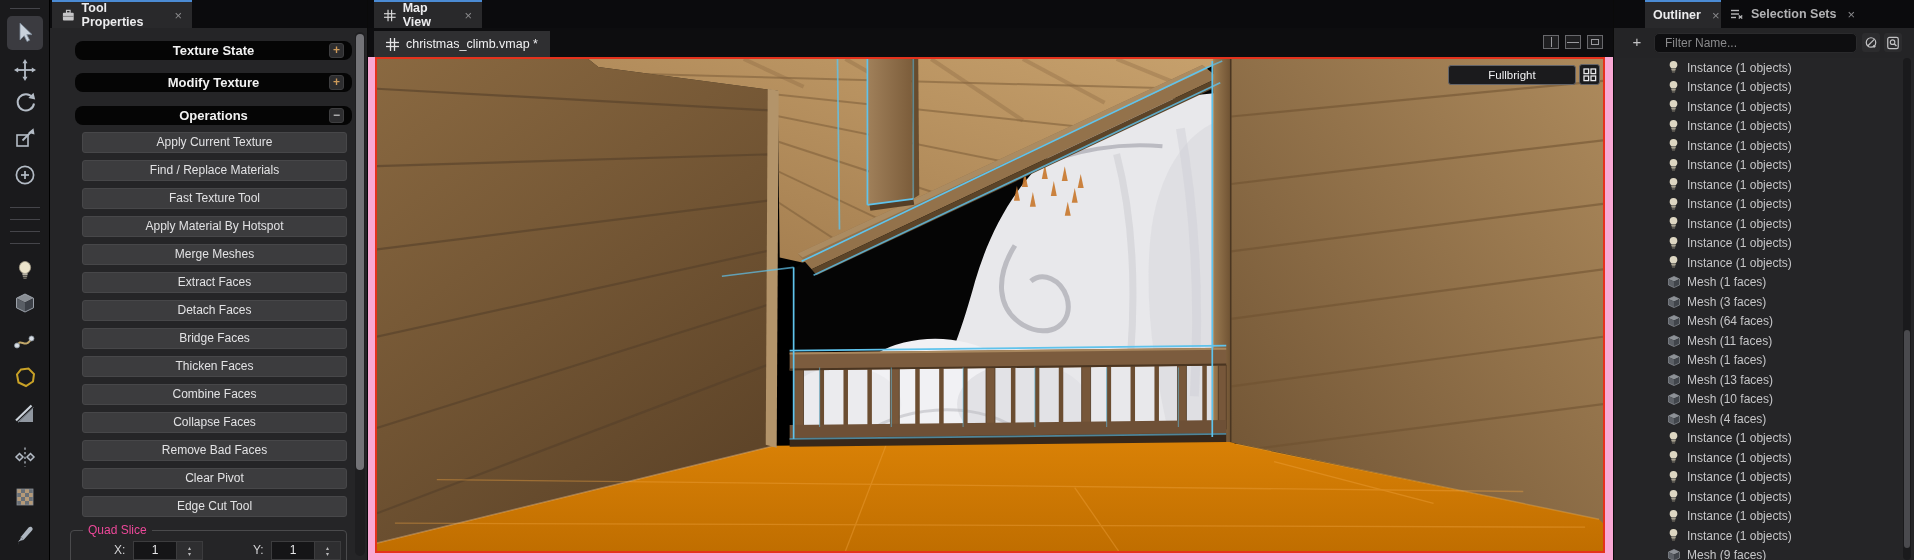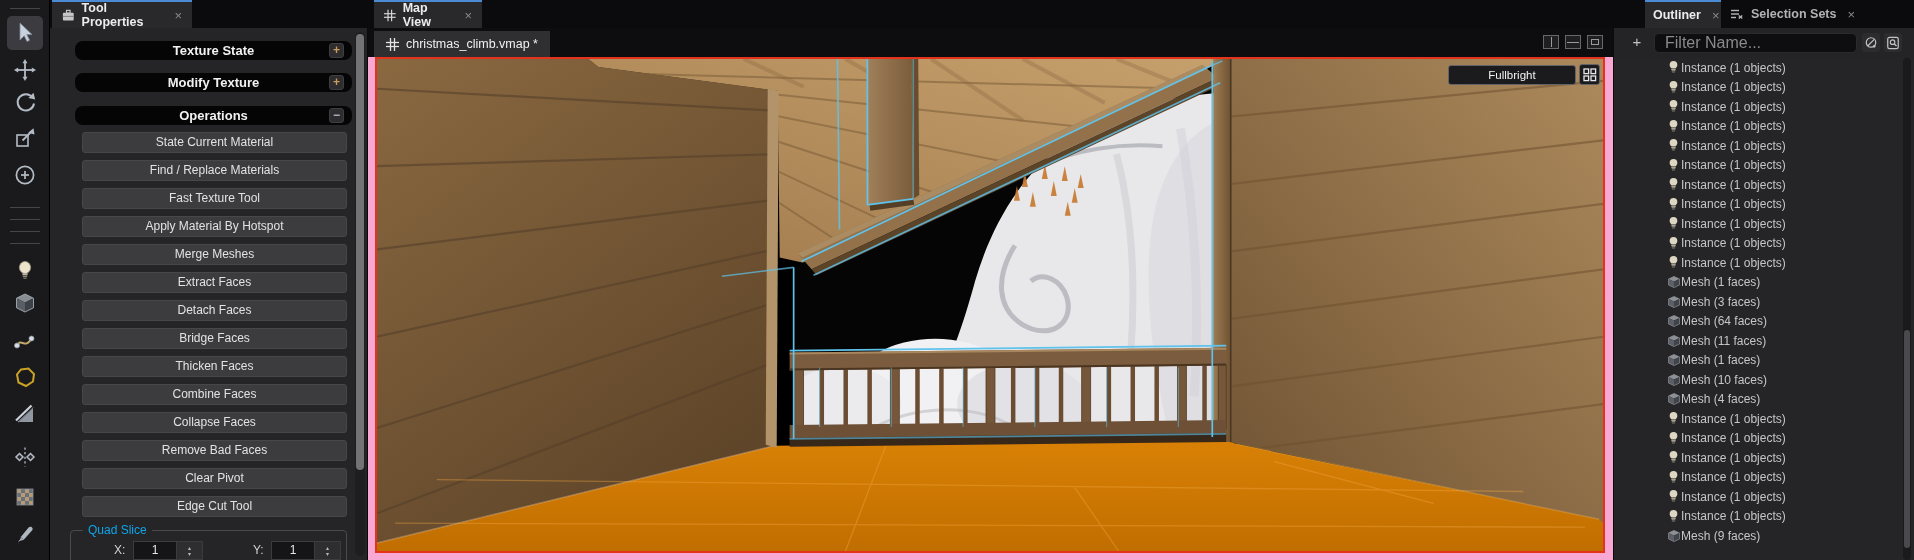--- a/index.html
+++ b/index.html
@@ -20,21 +20,21 @@
   #toolprops { position:absolute; left:50px; top:0; width:318px; height:560px; background:#252527; border-right:1px solid #0a0a0a; }
   .tp-head { position:absolute; left:25px; width:277px; height:19px; background:#050505; color:#f2f2f2;
     font-size:13px; font-weight:bold; text-align:center; line-height:19px;border-radius:8px; }
   .tp-toggle { position:absolute; right:8px; top:2px; width:15px; height:15px; background:#2d2d2f; border:1px solid #3e3e40;
     border-radius:3px; font-size:12px; line-height:13px; text-align:center; color:#cd9a5a; font-weight:bold; }
   .tp-toggle.minus { color:#b8b8ba; }
   #ops-list { position:absolute; left:32px; top:132px; width:265px; }
   .op-btn { height:21px; margin-bottom:7px; background:#3c3c3e; border:1px solid #474749; border-radius:3px;
     color:#e2e2e4; font-size:12px; text-align:center; line-height:19px; }
   #quadslice { position:absolute; left:20px; top:530px; width:277px; height:44px; border:1px solid #4a4a4c; border-radius:4px; }
-  #quadslice .qs-label { position:absolute; left:12px; top:-8px; background:#252527; padding:0 5px; color:#0ea5e9; font-size:12px; }
+  #quadslice .qs-label { position:absolute; left:12px; top:-8px; background:#252527; padding:0 5px; color:#ec4899; font-size:12px; }
   .qs-row { position:absolute; left:0; top:10px; width:100%; height:20px; color:#d2d2d4; font-size:12px; }
   .qs-lab { position:absolute; top:2px; }
   .spin { position:absolute; top:0; height:19px; display:flex; }
   .spin .val { width:44px; background:#151517; border:1px solid #3c3c3e; color:#e6e6e8; font-size:12px; text-align:center; line-height:17px; }
   .spin .btns { width:26px; background:#2e2e30; border:1px solid #3c3c3e; border-left:none; display:flex; flex-direction:column;
     align-items:center; justify-content:center; color:#b8b8ba; font-size:6px; line-height:6px; }
   #tp-scroll { position:absolute; right:2px; top:32px; width:10px; height:524px; background:#1e1e20; border-radius:5px; }
   #tp-thumb { position:absolute; left:1px; top:2px; width:8px; height:436px; background:#737377; border-radius:4px; }
   
   #mappane { position:absolute; left:368px; top:0; width:1246px; height:560px; background:#f9a8d4; border-right:1px solid #0a0a0a; }
@@ -46,28 +46,28 @@
   #viewport { position:absolute; left:7px; top:57px; width:1230px; height:496px; border:2px solid #e5321c; background:#000; }
   #fullbright { position:absolute; right:27px; top:6px; width:128px; height:20px; background:#1b1b1d; border:1px solid #646468;
     border-radius:3px; color:#f2f2f4; font-size:11.5px; text-align:center; line-height:18px; }
   #fb-grid { position:absolute; right:3px; top:5px; width:21px; height:21px; background:#1b1b1d; border:1px solid #646468;
     border-radius:3px; display:flex; align-items:center; justify-content:center; }
   
   #outliner { position:absolute; left:1614px; top:0; width:300px; height:560px; background:#252527; }
   #filterrow { position:absolute; left:0; top:28px; width:100%; height:30px; background:#242426; }
   #add-btn { position:absolute; left:14px; top:5px; width:18px; height:18px; color:#c4c4c6; font-size:15px; text-align:center; line-height:17px; }
   #filter-input { position:absolute; left:40px; top:5px; width:203px; height:20px; background:#0e0e10; border:1px solid #2a2a2c;
-    border-radius:5px; color:#cacacc; font-size:16px; padding:0 10px; outline:none; }
+    border-radius:5px; color:#cacacc; font-size:12px; padding:0 10px; outline:none; }
   #filter-input::placeholder { color:#8a8a8c; }
   .f-ic { position:absolute; top:5px; width:18px; height:19px; background:#2c2c2e; border-radius:3px;
     display:flex; align-items:center; justify-content:center; }
   #o-list { position:absolute; left:0; top:58px; width:292px; height:502px; overflow:hidden; }
   .o-row { height:19.5px; display:flex; align-items:center; }
   .o-ic { width:13px; margin-left:54px; display:flex; align-items:center; }
-  .o-label { margin-left:0; color:#c6c6c8; font-size:12px; white-space:nowrap; }
+  .o-label { margin-left:6px; color:#c6c6c8; font-size:12px; white-space:nowrap; }
   #o-scroll { position:absolute; right:3px; top:58px; width:8px; height:502px; background:#1a1a1c; border-radius:4px; }
   #o-thumb { position:absolute; left:1px; top:272px; width:6px; height:218px; background:#4a4a4e; border-radius:3px; }
 </style>
 </head>
 <body>
 
 <div id="toolbar">
   <div class="tb-div" style="top:8px"></div>
   <div class="tb-ic sel" style="top:16px">
     <svg width="24" height="24" viewBox="0 0 24 24">
@@ -190,21 +190,21 @@
   </div>
   <div class="tp-head" style="top:73px">
     <span>Modify Texture</span>
     <span class="tp-toggle">+</span>
   </div>
   <div class="tp-head" style="top:106px">
     <span>Operations</span>
     <span class="tp-toggle minus">−</span>
   </div>
   <div id="ops-list">
-      <div class="op-btn">State Current Material</div>
+      <div class="op-btn">Apply Current Texture</div>
       <div class="op-btn">Find / Replace Materials</div>
       <div class="op-btn">Fast Texture Tool</div>
       <div class="op-btn">Apply Material By Hotspot</div>
       <div class="op-btn">Merge Meshes</div>
       <div class="op-btn">Extract Faces</div>
       <div class="op-btn">Detach Faces</div>
       <div class="op-btn">Bridge Faces</div>
       <div class="op-btn">Thicken Faces</div>
       <div class="op-btn">Combine Faces</div>
       <div class="op-btn">Collapse Faces</div>
@@ -685,107 +685,118 @@
       </div>
       <div class="o-row">
         <span class="o-ic">
           <svg width="12" height="12" viewBox="0 0 14 13">
             <polygon points="7,0 13.5,3 7,6 0.5,3" fill="#8d9196"></polygon>
             <polygon points="0.5,3 7,6 7,13 0.5,10" fill="#5c6066"></polygon>
             <polygon points="13.5,3 7,6 7,13 13.5,10" fill="#41454b"></polygon>
             <polygon points="7,0 13.5,3 13.5,10 7,13 0.5,10 0.5,3" fill="none" stroke="#9aa0a6" stroke-width="0.7"></polygon>
           </svg>
         </span>
-        <span class="o-label">Mesh (10 faces)</span>
+        <span class="o-label">Mesh (13 faces)</span>
       </div>
       <div class="o-row">
         <span class="o-ic">
           <svg width="12" height="12" viewBox="0 0 14 13">
             <polygon points="7,0 13.5,3 7,6 0.5,3" fill="#8d9196"></polygon>
             <polygon points="0.5,3 7,6 7,13 0.5,10" fill="#5c6066"></polygon>
             <polygon points="13.5,3 7,6 7,13 13.5,10" fill="#41454b"></polygon>
             <polygon points="7,0 13.5,3 13.5,10 7,13 0.5,10 0.5,3" fill="none" stroke="#9aa0a6" stroke-width="0.7"></polygon>
           </svg>
         </span>
-        <span class="o-label">Mesh (4 faces)</span>
-      </div>
-      <div class="o-row">
-        <span class="o-ic">
-          <svg width="11" height="13" viewBox="0 0 12 14">
-            <path d="M6 0a4.2 4.2 0 0 0-4.2 4.2c0 1.7 1 2.6 1.6 3.4h5.2c.6-.8 1.6-1.7 1.6-3.4A4.2 4.2 0 0 0 6 0z" fill="#ddd6c2"></path>
-            <rect x="3.6" y="8" width="4.8" height="1.6" fill="#b8b2a0"></rect>
-            <rect x="4" y="9.8" width="4" height="1.4" fill="#8f8a7c"></rect>
-            <rect x="4.4" y="11.4" width="3.2" height="1.2" fill="#6e6a60"></rect>
-          </svg>
-        </span>
-        <span class="o-label">Instance (1 objects)</span>
-      </div>
-      <div class="o-row">
-        <span class="o-ic">
-          <svg width="11" height="13" viewBox="0 0 12 14">
-            <path d="M6 0a4.2 4.2 0 0 0-4.2 4.2c0 1.7 1 2.6 1.6 3.4h5.2c.6-.8 1.6-1.7 1.6-3.4A4.2 4.2 0 0 0 6 0z" fill="#ddd6c2"></path>
-            <rect x="3.6" y="8" width="4.8" height="1.6" fill="#b8b2a0"></rect>
-            <rect x="4" y="9.8" width="4" height="1.4" fill="#8f8a7c"></rect>
-            <rect x="4.4" y="11.4" width="3.2" height="1.2" fill="#6e6a60"></rect>
-          </svg>
-        </span>
-        <span class="o-label">Instance (1 objects)</span>
-      </div>
-      <div class="o-row">
-        <span class="o-ic">
-          <svg width="11" height="13" viewBox="0 0 12 14">
-            <path d="M6 0a4.2 4.2 0 0 0-4.2 4.2c0 1.7 1 2.6 1.6 3.4h5.2c.6-.8 1.6-1.7 1.6-3.4A4.2 4.2 0 0 0 6 0z" fill="#ddd6c2"></path>
-            <rect x="3.6" y="8" width="4.8" height="1.6" fill="#b8b2a0"></rect>
-            <rect x="4" y="9.8" width="4" height="1.4" fill="#8f8a7c"></rect>
-            <rect x="4.4" y="11.4" width="3.2" height="1.2" fill="#6e6a60"></rect>
-          </svg>
-        </span>
-        <span class="o-label">Instance (1 objects)</span>
-      </div>
-      <div class="o-row">
-        <span class="o-ic">
-          <svg width="11" height="13" viewBox="0 0 12 14">
-            <path d="M6 0a4.2 4.2 0 0 0-4.2 4.2c0 1.7 1 2.6 1.6 3.4h5.2c.6-.8 1.6-1.7 1.6-3.4A4.2 4.2 0 0 0 6 0z" fill="#ddd6c2"></path>
-            <rect x="3.6" y="8" width="4.8" height="1.6" fill="#b8b2a0"></rect>
-            <rect x="4" y="9.8" width="4" height="1.4" fill="#8f8a7c"></rect>
-            <rect x="4.4" y="11.4" width="3.2" height="1.2" fill="#6e6a60"></rect>
-          </svg>
-        </span>
-        <span class="o-label">Instance (1 objects)</span>
-      </div>
-      <div class="o-row">
-        <span class="o-ic">
-          <svg width="11" height="13" viewBox="0 0 12 14">
-            <path d="M6 0a4.2 4.2 0 0 0-4.2 4.2c0 1.7 1 2.6 1.6 3.4h5.2c.6-.8 1.6-1.7 1.6-3.4A4.2 4.2 0 0 0 6 0z" fill="#ddd6c2"></path>
-            <rect x="3.6" y="8" width="4.8" height="1.6" fill="#b8b2a0"></rect>
-            <rect x="4" y="9.8" width="4" height="1.4" fill="#8f8a7c"></rect>
-            <rect x="4.4" y="11.4" width="3.2" height="1.2" fill="#6e6a60"></rect>
-          </svg>
-        </span>
-        <span class="o-label">Instance (1 objects)</span>
-      </div>
-      <div class="o-row">
-        <span class="o-ic">
-          <svg width="11" height="13" viewBox="0 0 12 14">
-            <path d="M6 0a4.2 4.2 0 0 0-4.2 4.2c0 1.7 1 2.6 1.6 3.4h5.2c.6-.8 1.6-1.7 1.6-3.4A4.2 4.2 0 0 0 6 0z" fill="#ddd6c2"></path>
-            <rect x="3.6" y="8" width="4.8" height="1.6" fill="#b8b2a0"></rect>
-            <rect x="4" y="9.8" width="4" height="1.4" fill="#8f8a7c"></rect>
-            <rect x="4.4" y="11.4" width="3.2" height="1.2" fill="#6e6a60"></rect>
-          </svg>
-        </span>
-        <span class="o-label">Instance (1 objects)</span>
+        <span class="o-label">Mesh (10 faces)</span>
       </div>
       <div class="o-row">
         <span class="o-ic">
           <svg width="12" height="12" viewBox="0 0 14 13">
             <polygon points="7,0 13.5,3 7,6 0.5,3" fill="#8d9196"></polygon>
             <polygon points="0.5,3 7,6 7,13 0.5,10" fill="#5c6066"></polygon>
             <polygon points="13.5,3 7,6 7,13 13.5,10" fill="#41454b"></polygon>
             <polygon points="7,0 13.5,3 13.5,10 7,13 0.5,10 0.5,3" fill="none" stroke="#9aa0a6" stroke-width="0.7"></polygon>
           </svg>
         </span>
+        <span class="o-label">Mesh (4 faces)</span>
+      </div>
+      <div class="o-row">
+        <span class="o-ic">
+          <svg width="11" height="13" viewBox="0 0 12 14">
+            <path d="M6 0a4.2 4.2 0 0 0-4.2 4.2c0 1.7 1 2.6 1.6 3.4h5.2c.6-.8 1.6-1.7 1.6-3.4A4.2 4.2 0 0 0 6 0z" fill="#ddd6c2"></path>
+            <rect x="3.6" y="8" width="4.8" height="1.6" fill="#b8b2a0"></rect>
+            <rect x="4" y="9.8" width="4" height="1.4" fill="#8f8a7c"></rect>
+            <rect x="4.4" y="11.4" width="3.2" height="1.2" fill="#6e6a60"></rect>
+          </svg>
+        </span>
+        <span class="o-label">Instance (1 objects)</span>
+      </div>
+      <div class="o-row">
+        <span class="o-ic">
+          <svg width="11" height="13" viewBox="0 0 12 14">
+            <path d="M6 0a4.2 4.2 0 0 0-4.2 4.2c0 1.7 1 2.6 1.6 3.4h5.2c.6-.8 1.6-1.7 1.6-3.4A4.2 4.2 0 0 0 6 0z" fill="#ddd6c2"></path>
+            <rect x="3.6" y="8" width="4.8" height="1.6" fill="#b8b2a0"></rect>
+            <rect x="4" y="9.8" width="4" height="1.4" fill="#8f8a7c"></rect>
+            <rect x="4.4" y="11.4" width="3.2" height="1.2" fill="#6e6a60"></rect>
+          </svg>
+        </span>
+        <span class="o-label">Instance (1 objects)</span>
+      </div>
+      <div class="o-row">
+        <span class="o-ic">
+          <svg width="11" height="13" viewBox="0 0 12 14">
+            <path d="M6 0a4.2 4.2 0 0 0-4.2 4.2c0 1.7 1 2.6 1.6 3.4h5.2c.6-.8 1.6-1.7 1.6-3.4A4.2 4.2 0 0 0 6 0z" fill="#ddd6c2"></path>
+            <rect x="3.6" y="8" width="4.8" height="1.6" fill="#b8b2a0"></rect>
+            <rect x="4" y="9.8" width="4" height="1.4" fill="#8f8a7c"></rect>
+            <rect x="4.4" y="11.4" width="3.2" height="1.2" fill="#6e6a60"></rect>
+          </svg>
+        </span>
+        <span class="o-label">Instance (1 objects)</span>
+      </div>
+      <div class="o-row">
+        <span class="o-ic">
+          <svg width="11" height="13" viewBox="0 0 12 14">
+            <path d="M6 0a4.2 4.2 0 0 0-4.2 4.2c0 1.7 1 2.6 1.6 3.4h5.2c.6-.8 1.6-1.7 1.6-3.4A4.2 4.2 0 0 0 6 0z" fill="#ddd6c2"></path>
+            <rect x="3.6" y="8" width="4.8" height="1.6" fill="#b8b2a0"></rect>
+            <rect x="4" y="9.8" width="4" height="1.4" fill="#8f8a7c"></rect>
+            <rect x="4.4" y="11.4" width="3.2" height="1.2" fill="#6e6a60"></rect>
+          </svg>
+        </span>
+        <span class="o-label">Instance (1 objects)</span>
+      </div>
+      <div class="o-row">
+        <span class="o-ic">
+          <svg width="11" height="13" viewBox="0 0 12 14">
+            <path d="M6 0a4.2 4.2 0 0 0-4.2 4.2c0 1.7 1 2.6 1.6 3.4h5.2c.6-.8 1.6-1.7 1.6-3.4A4.2 4.2 0 0 0 6 0z" fill="#ddd6c2"></path>
+            <rect x="3.6" y="8" width="4.8" height="1.6" fill="#b8b2a0"></rect>
+            <rect x="4" y="9.8" width="4" height="1.4" fill="#8f8a7c"></rect>
+            <rect x="4.4" y="11.4" width="3.2" height="1.2" fill="#6e6a60"></rect>
+          </svg>
+        </span>
+        <span class="o-label">Instance (1 objects)</span>
+      </div>
+      <div class="o-row">
+        <span class="o-ic">
+          <svg width="11" height="13" viewBox="0 0 12 14">
+            <path d="M6 0a4.2 4.2 0 0 0-4.2 4.2c0 1.7 1 2.6 1.6 3.4h5.2c.6-.8 1.6-1.7 1.6-3.4A4.2 4.2 0 0 0 6 0z" fill="#ddd6c2"></path>
+            <rect x="3.6" y="8" width="4.8" height="1.6" fill="#b8b2a0"></rect>
+            <rect x="4" y="9.8" width="4" height="1.4" fill="#8f8a7c"></rect>
+            <rect x="4.4" y="11.4" width="3.2" height="1.2" fill="#6e6a60"></rect>
+          </svg>
+        </span>
+        <span class="o-label">Instance (1 objects)</span>
+      </div>
+      <div class="o-row">
+        <span class="o-ic">
+          <svg width="12" height="12" viewBox="0 0 14 13">
+            <polygon points="7,0 13.5,3 7,6 0.5,3" fill="#8d9196"></polygon>
+            <polygon points="0.5,3 7,6 7,13 0.5,10" fill="#5c6066"></polygon>
+            <polygon points="13.5,3 7,6 7,13 13.5,10" fill="#41454b"></polygon>
+            <polygon points="7,0 13.5,3 13.5,10 7,13 0.5,10 0.5,3" fill="none" stroke="#9aa0a6" stroke-width="0.7"></polygon>
+          </svg>
+        </span>
         <span class="o-label">Mesh (9 faces)</span>
       </div>
     </div>
   <div id="o-scroll">
       <div id="o-thumb"></div>
     </div>
 </div>
 
 </body></html>

